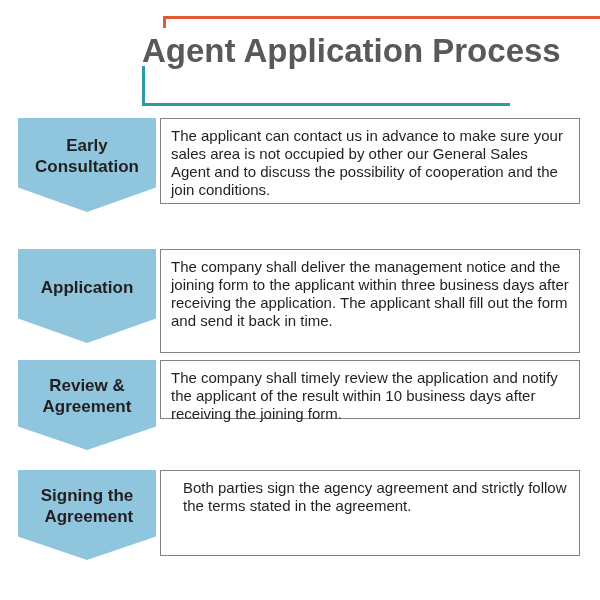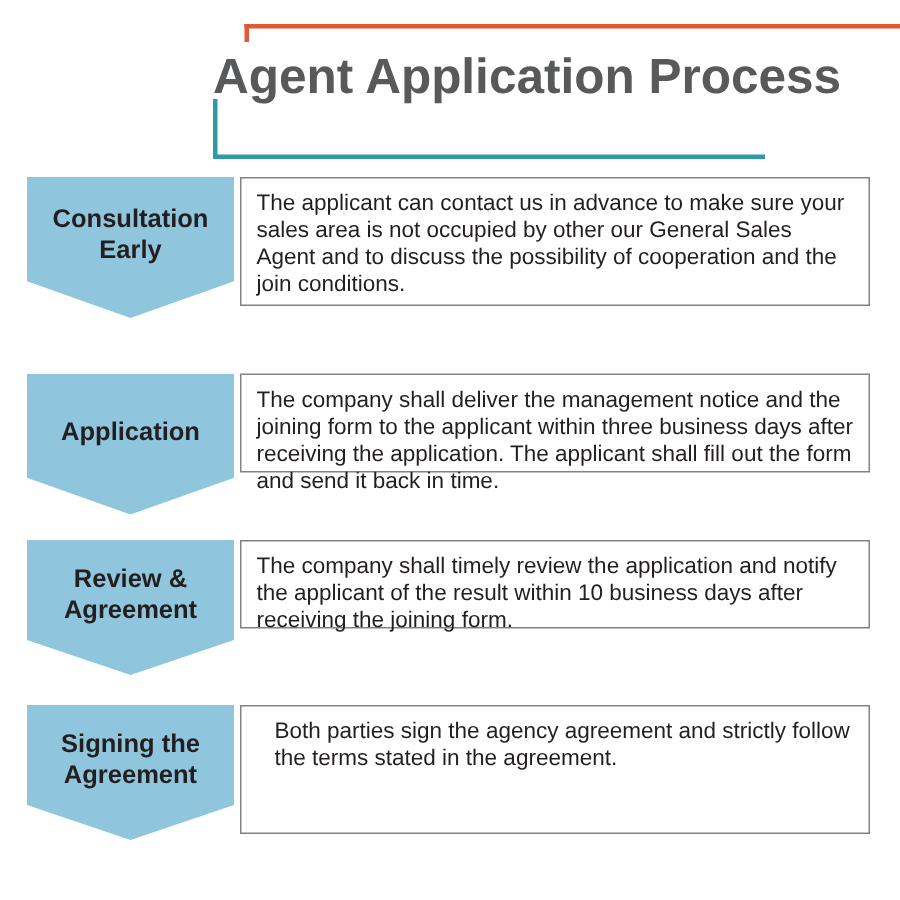--- a/index.html
+++ b/index.html
@@ -125,54 +125,54 @@
     <div id="title-rule-top-tick"></div>
 
     <div id="title-rule-bottom"></div>
     <div id="title-rule-bottom-tick"></div>
     <div id="page-title">Agent Application Process</div>
   </div>
 
   <div class="step-row" style="top:118px;">
     <div class="step-arrow" style="height:94px;">
       <div>
+        <div>Early</div>
         <div>Consultation</div>
-        <div>Early</div>
       </div>
     </div>
     <div class="step-box" style="height:86px;">
       <span>The applicant can contact us in advance to make sure your sales area is not occupied by other our General Sales Agent and to discuss the possibility of cooperation and the join conditions.</span>
     </div>
   </div>
 
   <div class="step-row" style="top:249px;">
     <div class="step-arrow" style="height:94px;">
       <div>
         <div>Application</div>
       </div>
     </div>
-    <div class="step-box" style="height:66px;">
+    <div class="step-box" style="height:104px;">
       <span>The company shall deliver the management notice and the joining form to the applicant within three business days after receiving the application. The applicant shall fill out the form and send it back in time.</span>
     </div>
   </div>
 
   <div class="step-row" style="top:360px;">
     <div class="step-arrow" style="height:90px;">
       <div>
         <div>Review &amp;</div>
         <div>Agreement</div>
       </div>
     </div>
     <div class="step-box" style="height:59px;">
       <span>The company shall timely review the application and notify the applicant of the result within 10 business days after receiving the joining form.</span>
     </div>
   </div>
 
   <div class="step-row" style="top:470px;">
-    <div class="step-arrow" style="height:90px;">
+    <div class="step-arrow" style="height:90px;text-align:right;">
       <div>
         <div>Signing the</div>
         <div>Agreement</div>
       </div>
     </div>
     <div class="step-box" style="height:86px;padding-left:22px;">
       <span>Both parties sign the agency agreement and strictly follow the terms stated in the agreement.</span>
     </div>
   </div>
 

